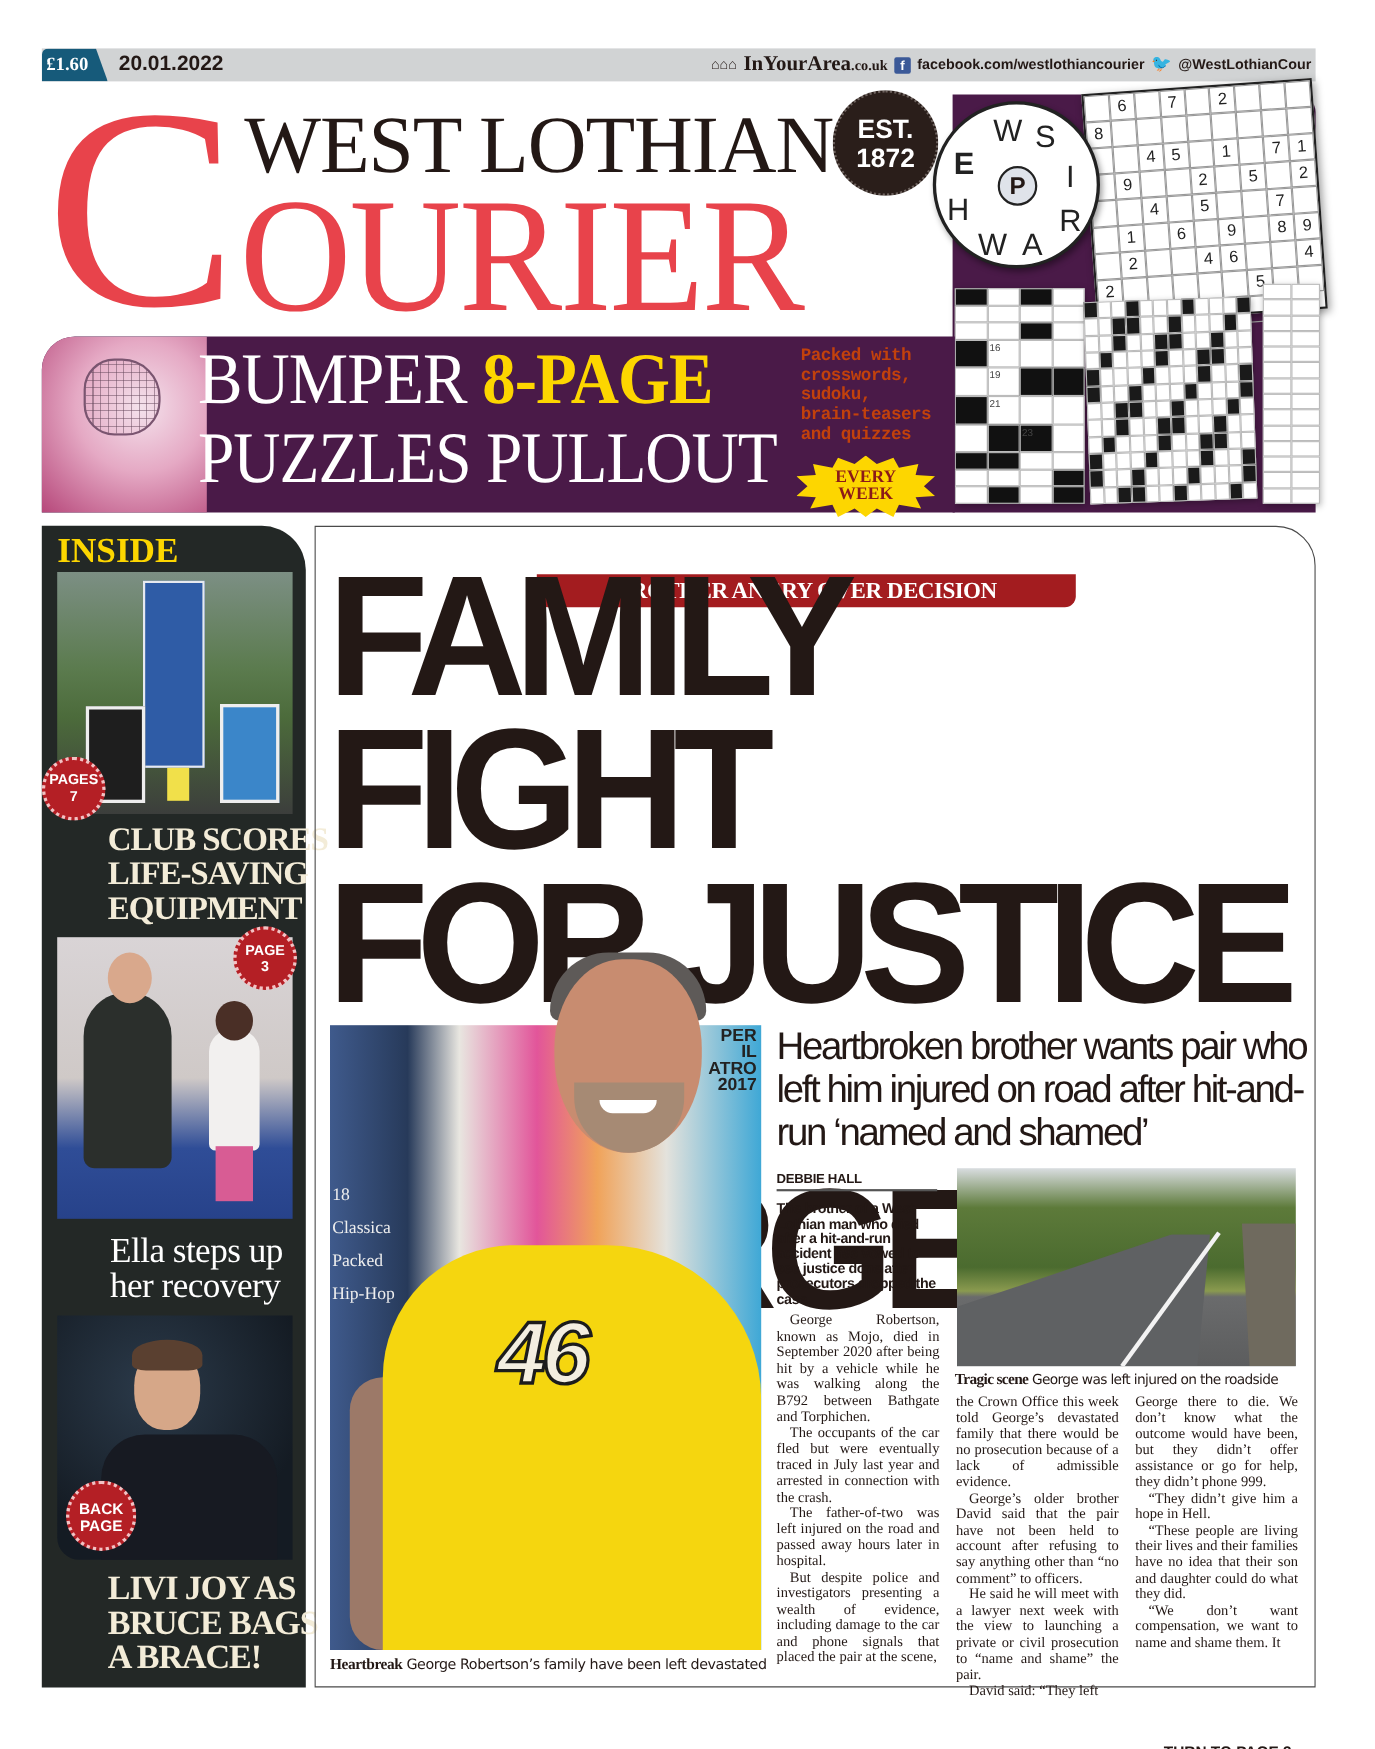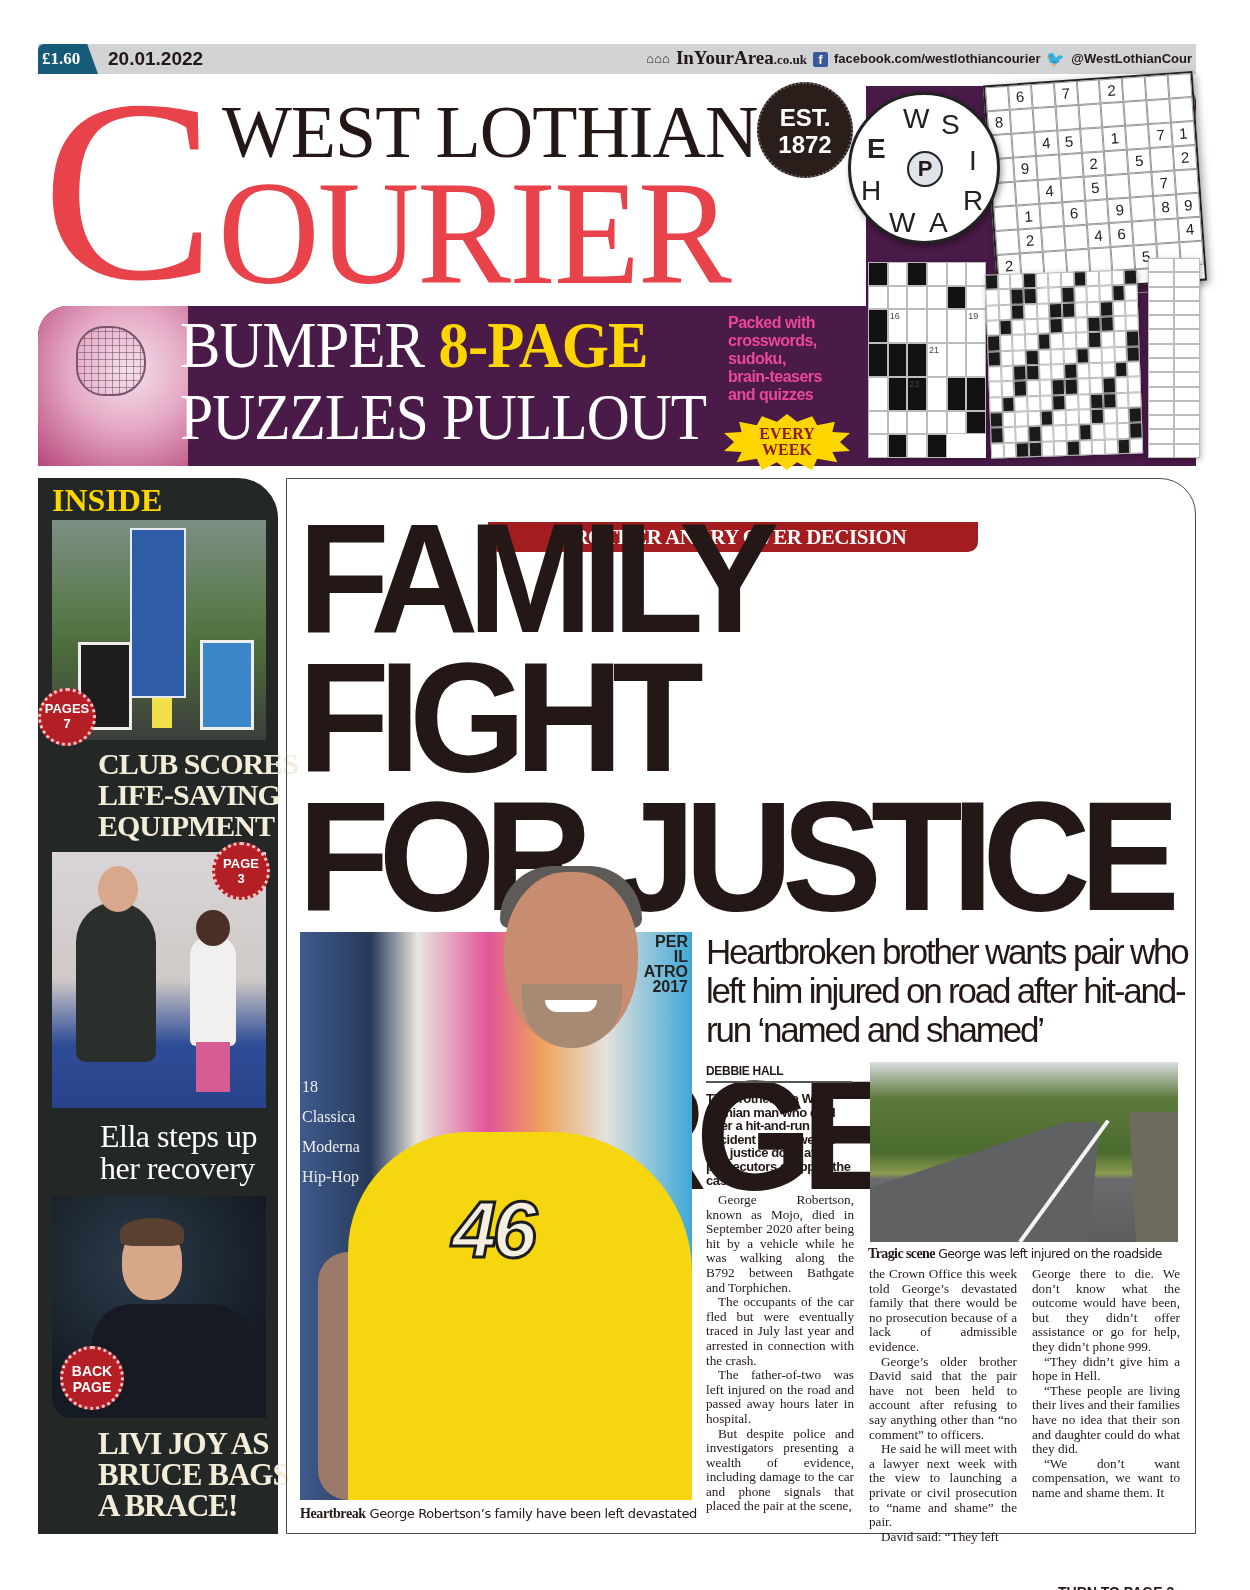--- a/index.html
+++ b/index.html
@@ -22,37 +22,37 @@
   .courier { left: 218px; top: 168px; font-family: "Liberation Serif", serif; color: #e8434b; font-size: 148px; line-height: 130px; letter-spacing: -2px; transform: scaleX(0.95); transform-origin: left; }
   .est { left: 757px; top: 82px; width: 96px; height: 96px; border-radius: 50%; background: #2a1e1a; color: #fff; font-weight: bold; text-align: center; font-size: 24px; line-height: 27px; padding-top: 20px; border: 2px dotted #6d625e; }
 
   
   .purple-bg { left: 866px; top: 86px; width: 330px; height: 380px; background: #4a1a48; border-radius: 0 16px 0 0; }
   .sudoku { left: 990px; top: 78px; width: 210px; height: 210px; background: #fff; transform: rotate(-4deg); border: 2px solid #222; box-shadow: 2px 3px 8px rgba(0,0,0,.4); display: grid; grid-template-columns: repeat(9, 1fr); }
   .sudoku div { border: 1px solid #999; font-size: 15px; text-align: center; line-height: 22px; color: #222; }
   .wheel { left: 848px; top: 92px; width: 152px; height: 152px; border-radius: 50%; background: #fff; border: 3px solid #222; box-shadow: 2px 3px 6px rgba(0,0,0,.4); }
   .wheel span { position: absolute; font-size: 28px; color: #222; }
   .wheel .hub { left: 56px; top: 56px; width: 36px; height: 36px; border-radius: 50%; background: #dfe3ea; border: 2px solid #222; text-align: center; line-height: 32px; font-weight: bold; font-size: 22px; }
-  .cross1 { left: 868px; top: 262px; width: 118px; height: 196px; background: #fff; display: grid; grid-template-columns: repeat(6, 1fr); box-shadow: 1px 2px 6px rgba(0,0,0,.3); }
+  .cross1 { left: 868px; top: 262px; width: 118px; height: 196px; background: #fff; display: grid; grid-template-columns: repeat(4, 1fr); box-shadow: 1px 2px 6px rgba(0,0,0,.3); }
   .cross1 div { border: 1px solid #bbb; font-size: 9px; color: #444; padding: 1px; }
   .cross1 .b { background: #111; }
   .cross2 { left: 988px; top: 272px; width: 152px; height: 184px; background: #fff; display: grid; grid-template-columns: repeat(12, 1fr); transform: rotate(-2deg); box-shadow: 1px 2px 6px rgba(0,0,0,.3); }
   .cross2 div { border: 1px solid #bbb; }
   .cross2 .b { background: #1a1a1a; }
   .cross3 { left: 1148px; top: 258px; width: 52px; height: 200px; background: #fff; display: grid; grid-template-columns: repeat(2,1fr); box-shadow: 1px 2px 6px rgba(0,0,0,.3); }
   .cross3 div { border: 1px solid #bbb; }
 
   
   .banner { left: 38px; top: 306px; width: 830px; height: 160px; background: #4a1a48; border-radius: 30px 0 0 0; overflow: hidden; }
   .banner .head { position: absolute; left: 0; top: 0; width: 150px; height: 160px; background: radial-gradient(circle at 60% 40%, #f4e2ec 0%, #e5a9c4 45%, #b6477a 100%); }
   .banner .maze { position: absolute; left: 38px; top: 20px; width: 70px; height: 70px; border: 2px solid #7a5570; border-radius: 40% 50% 45% 40%; background: repeating-linear-gradient(90deg, transparent 0 6px, rgba(100,70,90,.5) 6px 7px), repeating-linear-gradient(0deg, transparent 0 6px, rgba(100,70,90,.5) 6px 7px); }
   .b-line1 { left: 180px; top: 310px; font-family: "Liberation Serif", serif; font-size: 66px; color: #fff; line-height: 70px; letter-spacing: -1px; transform: scaleX(0.92); transform-origin: left; }
   .b-line1 .y { color: #fdd600; font-weight: bold; }
   .b-line2 { left: 180px; top: 382px; font-family: "Liberation Serif", serif; font-size: 66px; color: #fff; line-height: 70px; letter-spacing: -1px; transform: scaleX(0.9); transform-origin: left; }
-  .b-side { left: 728px; top: 314px; color: #ec4899; font-weight: bold; font-size: 16px; line-height: 18px; letter-spacing: -0.5px; }
+  .b-side { left: 728px; top: 314px; color: #c2410c; font-weight: bold; font-size: 16px; line-height: 18px; letter-spacing: -0.5px; font-family: Liberation Mono, monospace; }
   .every { left: 724px; top: 414px; width: 126px; height: 56px; background: #fdd600; clip-path: polygon(50% 0,58% 14%,70% 4%,74% 20%,88% 14%,86% 32%,100% 34%,92% 50%,100% 66%,86% 68%,90% 86%,74% 80%,70% 100%,58% 86%,50% 100%,42% 86%,30% 100%,26% 80%,10% 86%,14% 68%,0 66%,8% 50%,0 34%,14% 32%,12% 14%,26% 20%,30% 4%,42% 14%); text-align: center; padding-top: 12px; font-family: "Liberation Serif", serif; font-weight: bold; font-size: 16px; line-height: 16px; color: #8b1a18; }
 
   
   .sidebar { left: 38px; top: 478px; width: 240px; height: 1056px; background: #232826; border-radius: 0 40px 0 0; }
   .inside { left: 52px; top: 482px; font-family: "Liberation Serif", serif; font-weight: bold; font-size: 32px; color: #fdd600; }
   .photo { position: absolute; overflow: hidden; }
   .p1 { left: 52px; top: 520px; width: 214px; height: 220px; background: linear-gradient(180deg, #7c8f84 0%, #5b7b4e 40%, #4c6b3b 60%, #3c3e3c 100%); }
   .p1 .banner-stand { position: absolute; left: 78px; top: 8px; width: 56px; height: 170px; background: #2f5ca6; border: 2px solid #e6e9f0; }
   .p1 .shirt1 { position: absolute; left: 26px; top: 122px; width: 54px; height: 88px; background: #1e1e1e; border: 3px solid #eee; }
   .p1 .shirt2 { position: absolute; left: 148px; top: 120px; width: 54px; height: 90px; background: #3b86c9; border: 3px solid #eee; }
@@ -520,21 +520,21 @@
   <div>FAMILY FIGHT</div>
   <div>FOR JUSTICE</div>
   <div>FOR GEORGE</div>
 </div>
 
 <div class="abs main-photo">
   <div class="mp-per">PER<br>IL<br>ATRO<br>2017</div>
   <div class="mp-poster-txt">
     <div>18</div>
     <div>Classica</div>
-    <div>Moderna</div>
+    <div>Packed</div>
     <div>Hip-Hop</div>
   </div>
   <div class="mp-arm"></div>
   <div class="mp-shirt"></div>
   <div class="mp-46">46</div>
 </div>
 <div class="abs mp-hair"></div>
 <div class="abs mp-head"></div>
 <div class="abs mp-beard"></div>
 <div class="abs mp-smile"></div>

